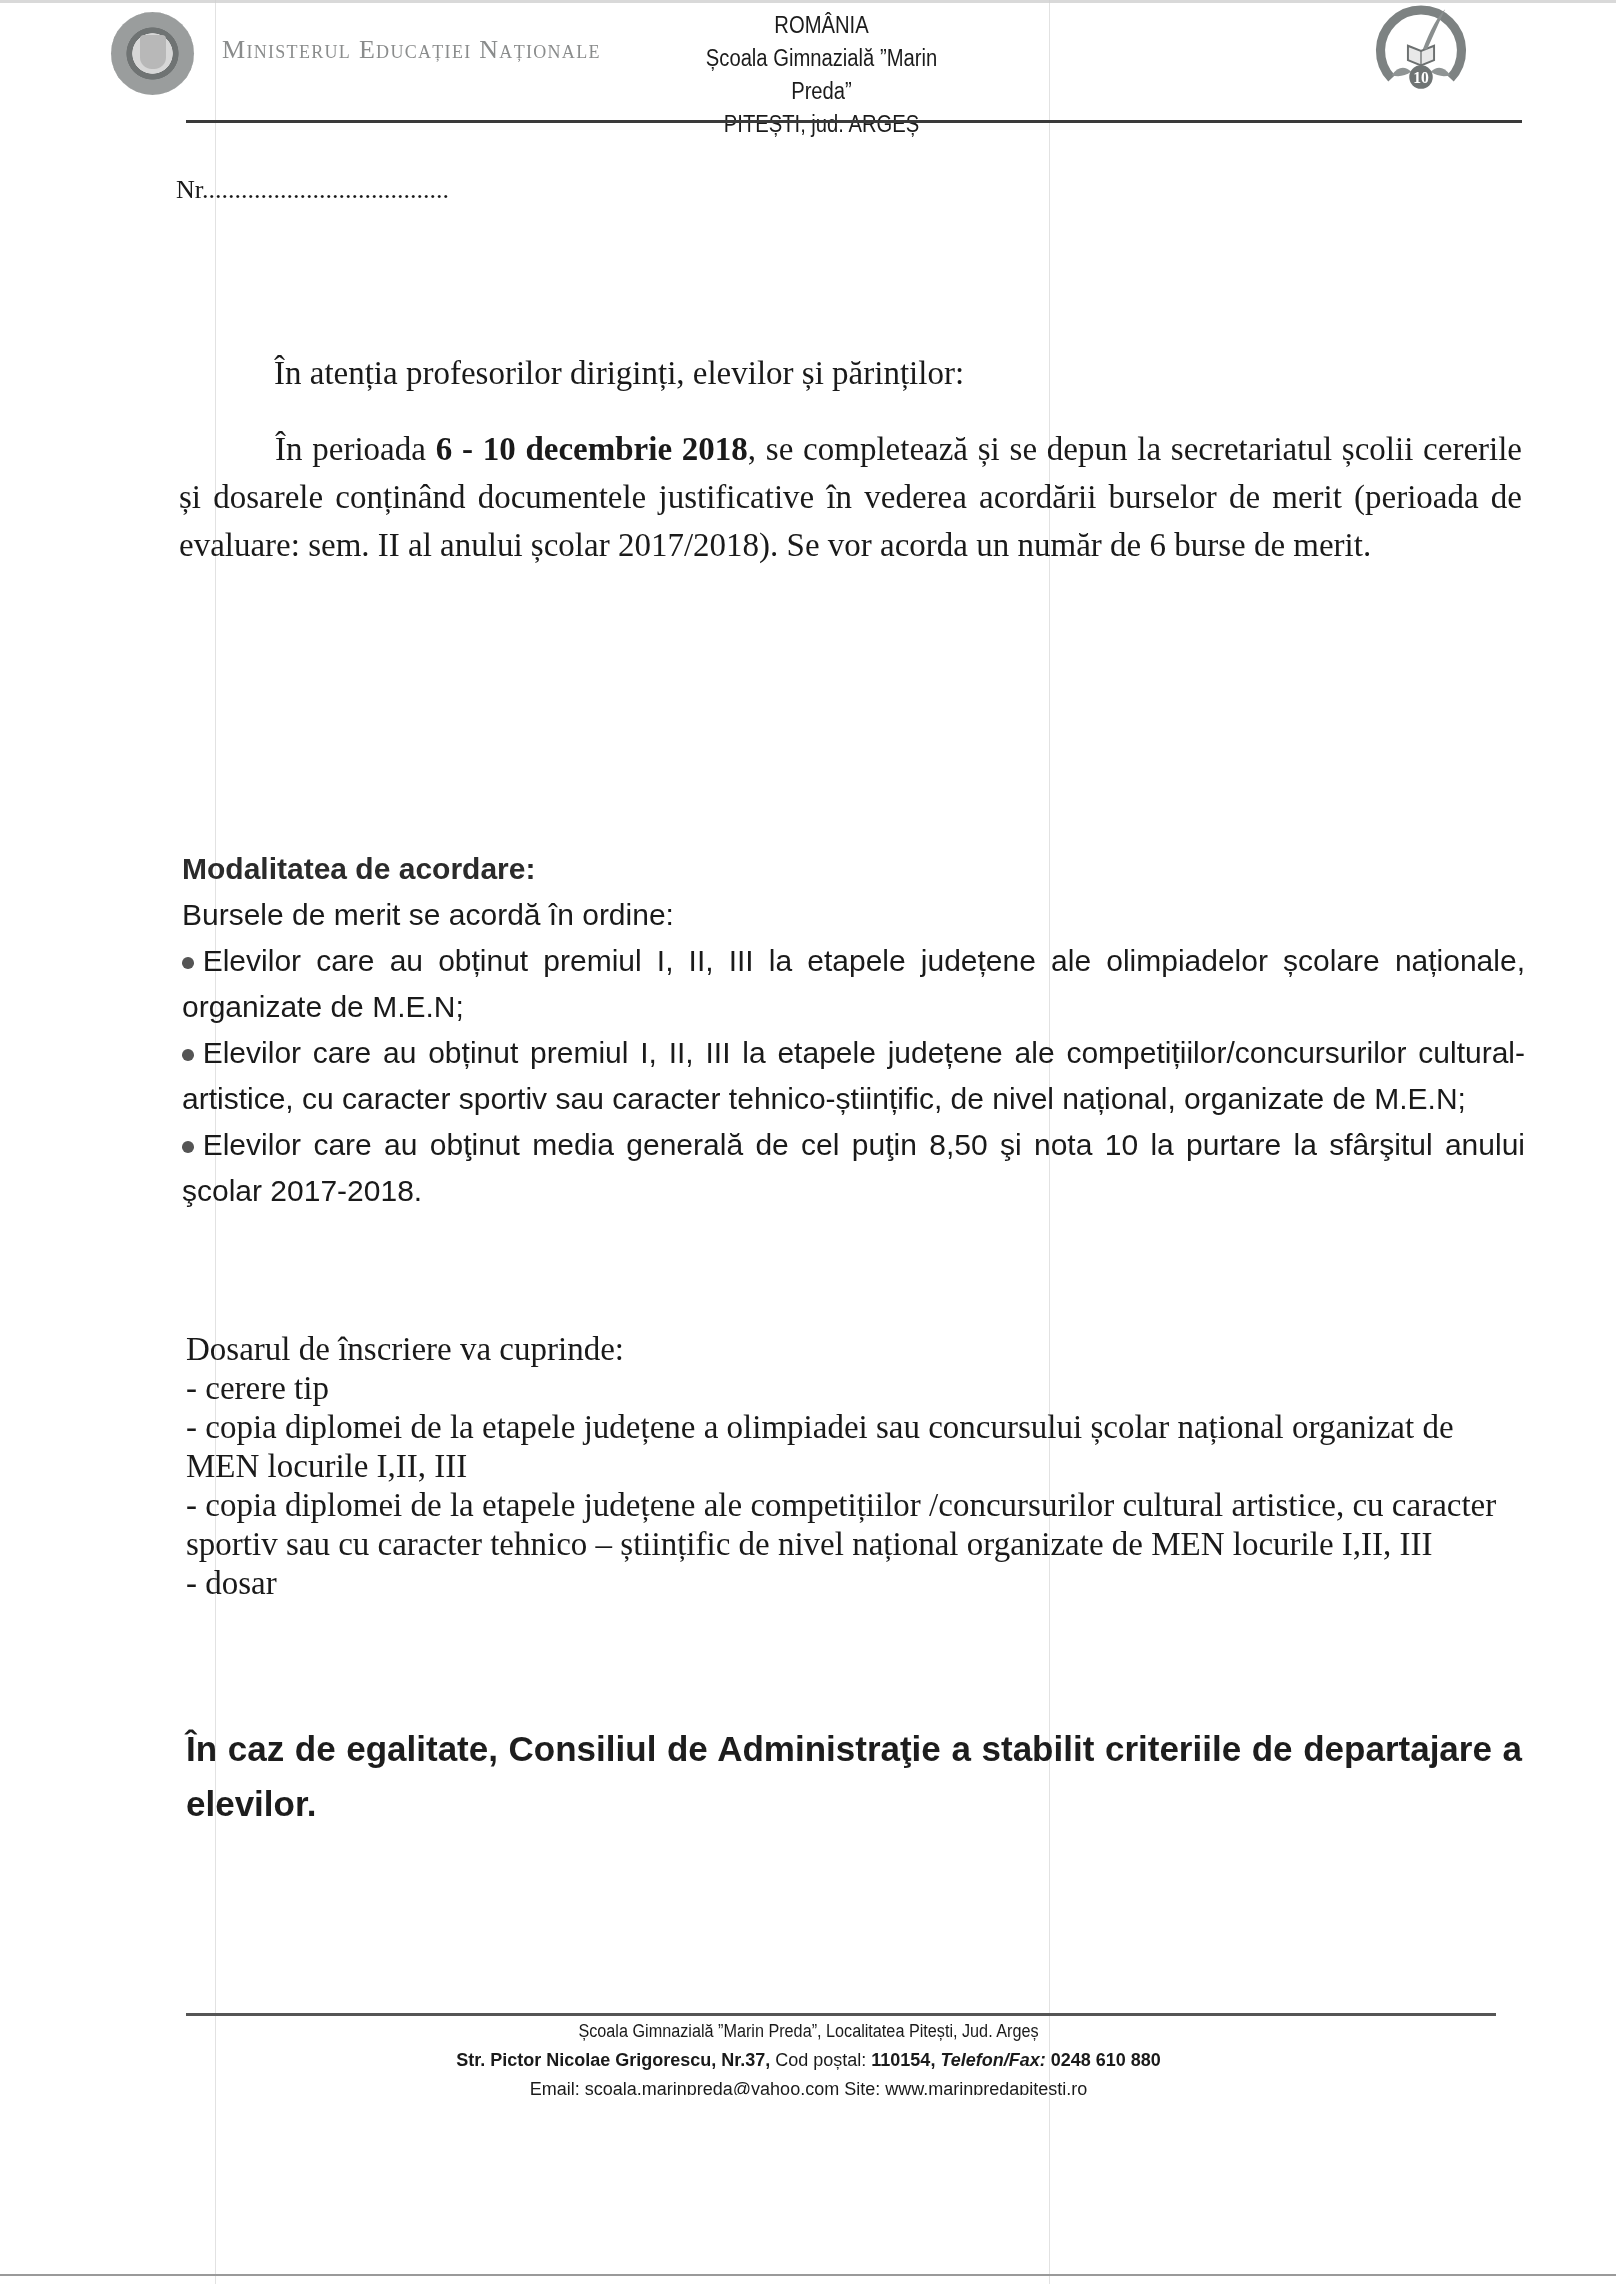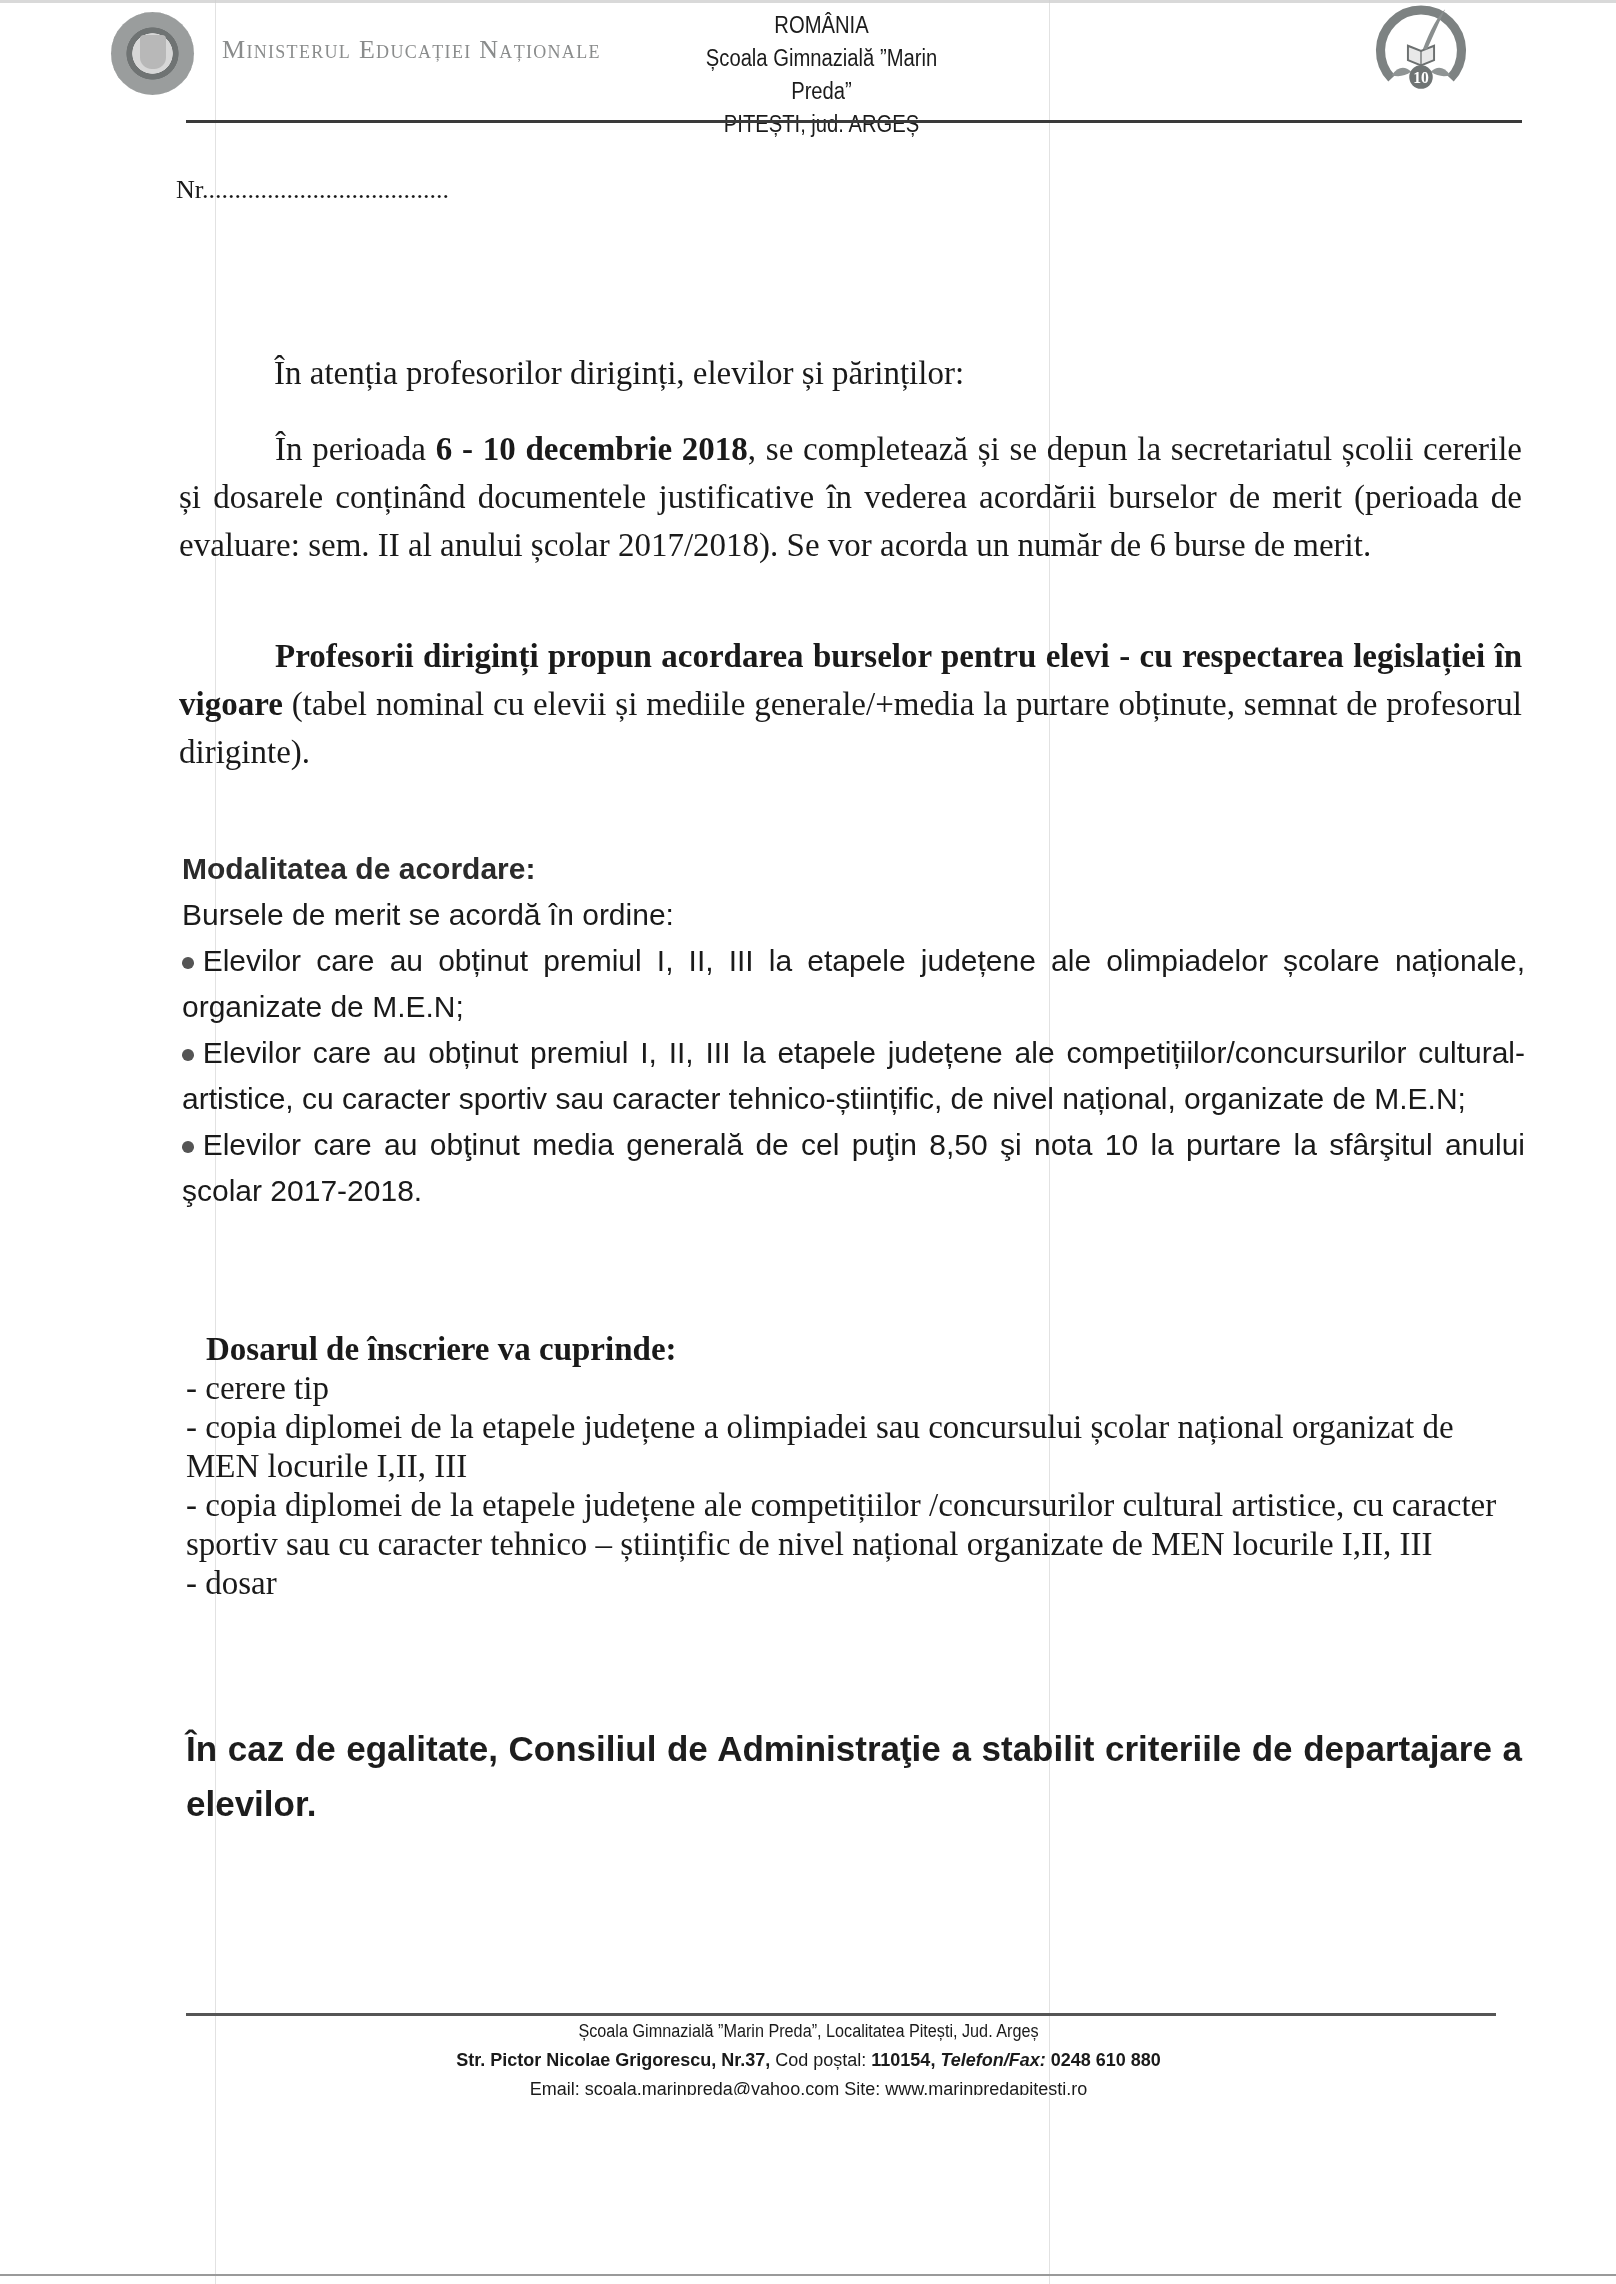--- a/index.html
+++ b/index.html
@@ -29,21 +29,21 @@
   .para .indent { display: inline-block; width: 96px; }
   .p1 { top: 425px; }
   .p2 { top: 632px; }
 
   .mod { position: absolute; left: 182px; width: 1343px; top: 846px; font-size: 30px; line-height: 46px; }
   .mod-title { font-weight: bold; color: #2b2b2b; }
   .bullet { text-align: justify; }
   .bullet .dot { display: inline-block; width: 11.7px; height: 11.7px; border-radius: 50%; background: #555; margin-right: 9px; vertical-align: middle; }
 
   .dos { position: absolute; left: 186px; width: 1336px; top: 1330px; font-size: 33px; line-height: 39px; }
-  .dos-title { font-weight: bold; margin-left: 20px; }
+  .dos-title { font-weight: normal; }
 
   .final { position: absolute; left: 186px; width: 1336px; top: 1721px; font-size: 35px; line-height: 55px; font-weight: bold; text-align: justify; color: #1d1d1d; }
 
   .footer-rule { position: absolute; left: 186px; top: 2013px; width: 1310px; height: 2.6px; background: #555; }
   .footer { position: absolute; left: 0; width: 1617px; top: 2017px; text-align: center; font-family: "Liberation Sans", sans-serif; font-size: 18px; line-height: 29px; }
   .footer .l1 { transform: scaleX(.9); }
   .footer .l2 { font-weight: bold; }
   .footer .l2 .nb { font-weight: normal; }
   .footer .l2 .it { font-weight: bold; font-style: italic; }
   .footer .l3 { height: 19.6px; overflow: hidden; }
@@ -87,23 +87,20 @@
     <span>Nr.</span><span>.....................................</span>
   </div>
 
 
   <div class="attn serif">În atenția profesorilor diriginți, elevilor și părinților:</div>
 
   <div class="para p1 serif">
     <span class="indent"></span><span>În perioada </span><b>6 - 10 decembrie 2018</b><span>, se completează și se depun la secretariatul școlii cererile și dosarele conținând documentele justificative în vederea acordării burselor de merit (perioada de evaluare: sem. II al anului școlar 2017/2018). Se vor acorda un număr de 6 burse de merit.</span>
   </div>
 
-  <div class="para p2 serif">
-    <span class="indent"></span><b>Profesorii diriginți propun acordarea burselor pentru elevi - cu respectarea legislației în vigoare</b><span> (tabel nominal cu elevii și mediile generale/+media la purtare obținute, semnat de profesorul diriginte).</span>
-  </div>
 
   <div class="mod sans">
     <div class="mod-title">Modalitatea de acordare:</div>
     <div>Bursele de merit se acordă în ordine:</div>
     <div class="bullet"><span class="dot"></span><span>Elevilor care au obținut premiul I, II, III la etapele județene ale olimpiadelor școlare naționale, organizate de M.E.N;</span></div>
     <div class="bullet"><span class="dot"></span><span>Elevilor care au obținut premiul I, II, III la etapele județene ale competițiilor/concursurilor cultural-artistice, cu caracter sportiv sau caracter tehnico-științific, de nivel național, organizate de M.E.N;</span></div>
     <div class="bullet"><span class="dot"></span><span>Elevilor care au obţinut media generală de cel puţin 8,50 şi nota 10 la purtare la sfârşitul anului şcolar 2017-2018.</span></div>
   </div>
 
   <div class="dos serif">

